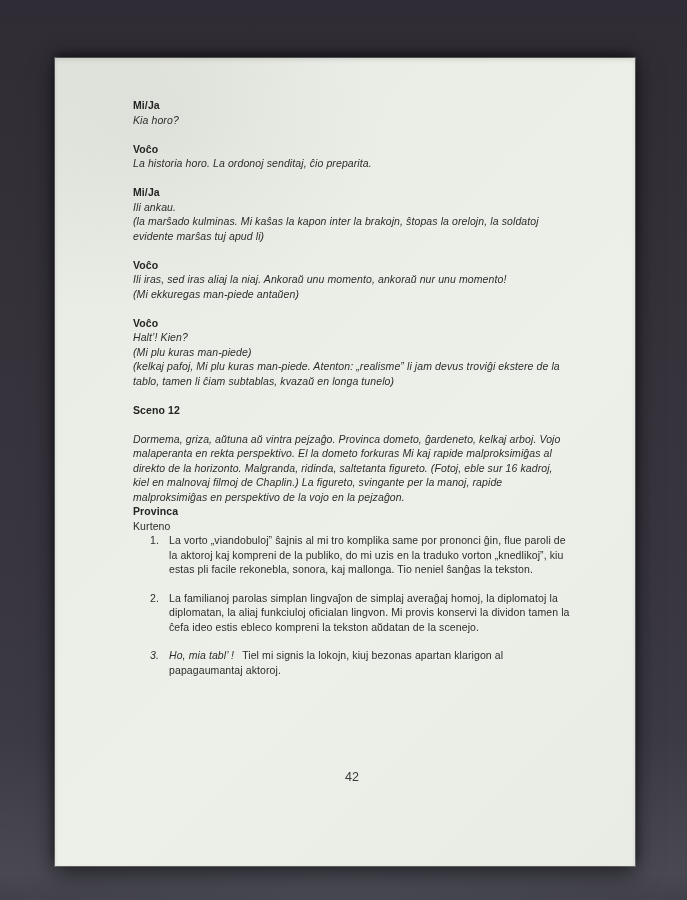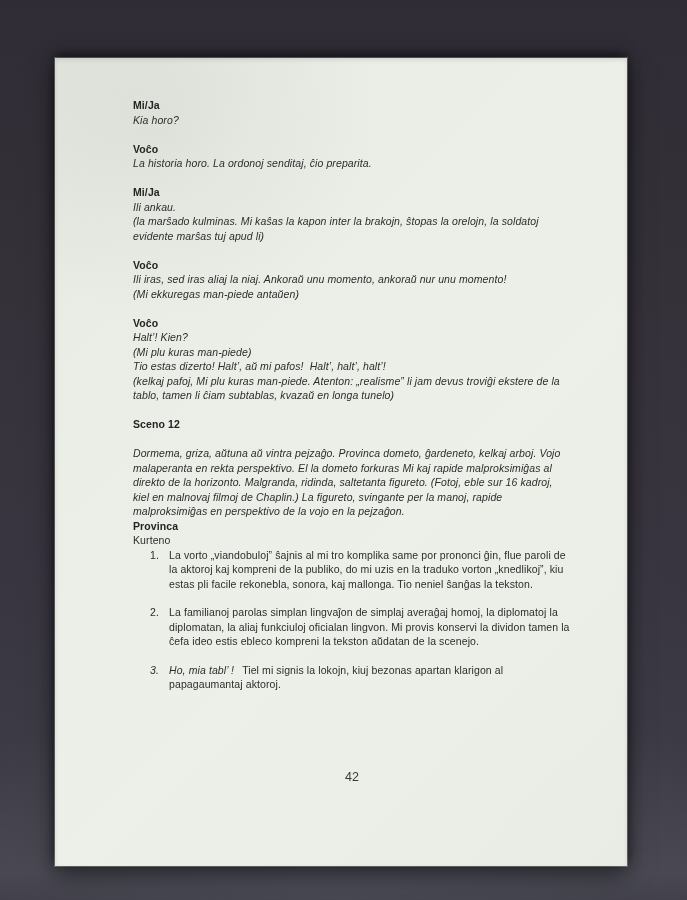--- a/index.html
+++ b/index.html
@@ -17,20 +17,21 @@
   .paper {
     position: absolute; left: 55px; top: 58px; width: 572px; height: 808px;
     background:
       radial-gradient(ellipse 70% 45% at 18% 8%, rgba(180,185,175,0.18), rgba(0,0,0,0) 55%),
       linear-gradient(135deg, #e3e6df 0%, #eaece6 20%, var(--paper_color, #edefe9) 60%, #e9ebe5 100%);
     box-shadow:
       0 0 0 1px rgba(245,246,242,0.25),
       0 -4px 10px rgba(0,0,0,0.55),
       0 8px 22px rgba(0,0,0,0.5),
       inset 0 2px 4px rgba(0,0,0,0.10);
+    padding-left: 8px;
   }
   .content {
     position: absolute; left: 78px; top: 40px; width: 438px;
     font-size: 10.5px; line-height: 14.5px; color: #2d2d2d;
     letter-spacing: 0.1px;
   }
   .content p { margin: 0; }
   .block { margin-bottom: 14.5px; }
   .speaker { font-weight: 700; color: #242424; }
   .line { white-space: pre-wrap; font-style: italic; }
@@ -77,21 +78,20 @@
       <section class="block">
         <p class="speaker">Voĉo</p>
         <p class="line">Ili iras, sed iras aliaj la niaj. Ankoraŭ unu momento, ankoraŭ nur unu momento!</p>
         <p class="line stage">(Mi ekkuregas man-piede antaŭen)</p>
       </section>
 
       <section class="block">
         <p class="speaker">Voĉo</p>
         <p class="line">Halt’! Kien?</p>
         <p class="line stage">(Mi plu kuras man-piede)</p>
-        <p class="line">Tio estas dizerto! Halt’, aŭ mi pafos!  Halt’, halt’, halt’!</p>
         <p class="line stage">(kelkaj pafoj, Mi plu kuras man-piede. Atenton: „realisme” li jam devus troviĝi ekstere de la tablo, tamen li ĉiam subtablas, kvazaŭ en longa tunelo)</p>
       </section>
 
       <section class="block">
         <p class="speaker">Sceno 12</p>
       </section>
 
       <p class="line stage desc">Dormema, griza, aŭtuna aŭ vintra pejzaĝo. Provinca dometo, ĝardeneto, kelkaj arboj. Vojo malaperanta en rekta perspektivo. El la dometo forkuras Mi kaj rapide malproksimiĝas al direkto de la horizonto. Malgranda, ridinda, saltetanta figureto. (Fotoj, eble sur 16 kadroj, kiel en malnovaj filmoj de Chaplin.) La figureto, svingante per la manoj, rapide malproksimiĝas en perspektivo de la vojo en la pejzaĝon.</p>
 
       <p class="speaker curtain">Provinca</p>

